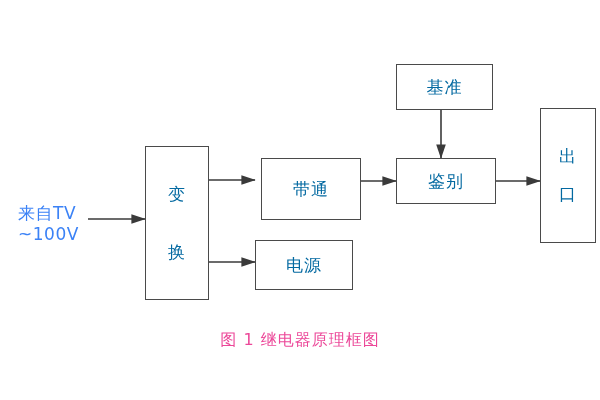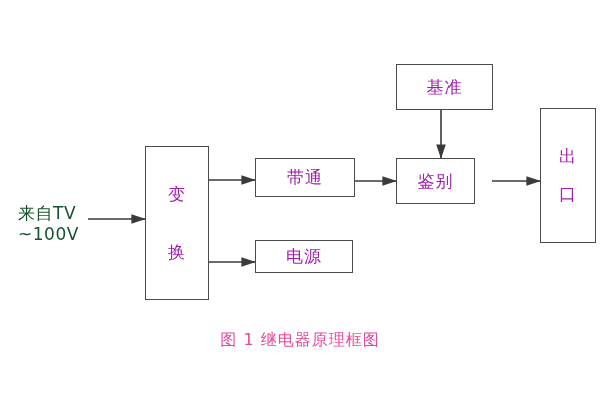--- a/index.html
+++ b/index.html
@@ -20,36 +20,36 @@
     background: #ffffff;
   }
   .box {
     position: absolute;
     box-sizing: border-box;
     border: 1.6px solid #4a4a4a;
     background: #ffffff;
     display: flex;
     align-items: center;
     justify-content: center;
-    color: #a21caf;
+    color: #0369a1;
     font-size: 17px;
     letter-spacing: 1px;
     line-height: 1.1;
   }
   .box-vertical {
     flex-direction: column;
     justify-content: space-around;
     padding: 18px 0;
   }
   .box-vertical span {
     display: block;
   }
   .label {
     position: absolute;
-    color: #14532d;
+    color: #3b82f6;
     font-size: 17px;
     letter-spacing: 0.5px;
     white-space: nowrap;
   }
   .caption {
     position: absolute;
     width: 100%;
     text-align: center;
     color: #ec4899;
     font-size: 16px;
@@ -94,33 +94,33 @@
   </svg>
 
   <div class="label" style="left:18px; top:202px;">来自TV</div>
   <div class="label" style="left:18px; top:224px;">~100V</div>
 
   <div class="box box-vertical" style="left:145px; top:146px; width:64px; height:154px;">
     <span>变</span>
     <span>换</span>
   </div>
 
-  <div class="box" style="left:255px; top:158px; width:100px; height:39px;">
+  <div class="box" style="left:261px; top:158px; width:100px; height:62px;">
     <span>带通</span>
   </div>
 
-  <div class="box" style="left:255px; top:240px; width:98px; height:33px;">
+  <div class="box" style="left:255px; top:240px; width:98px; height:50px;">
     <span>电源</span>
   </div>
 
   <div class="box" style="left:396px; top:64px; width:97px; height:46px;">
     <span>基准</span>
   </div>
 
-  <div class="box" style="left:396px; top:158px; width:79px; height:46px;align-items:center;">
+  <div class="box" style="left:396px; top:158px; width:100px; height:46px;align-items:center;">
     <span>鉴别</span>
   </div>
 
   <div class="box box-vertical" style="left:540px; top:108px; width:56px; height:135px; padding:28px 0;">
     <span>出</span>
     <span>口</span>
   </div>
 
   <div class="caption" style="left:0; top:330px;">图 1  继电器原理框图</div>
 

